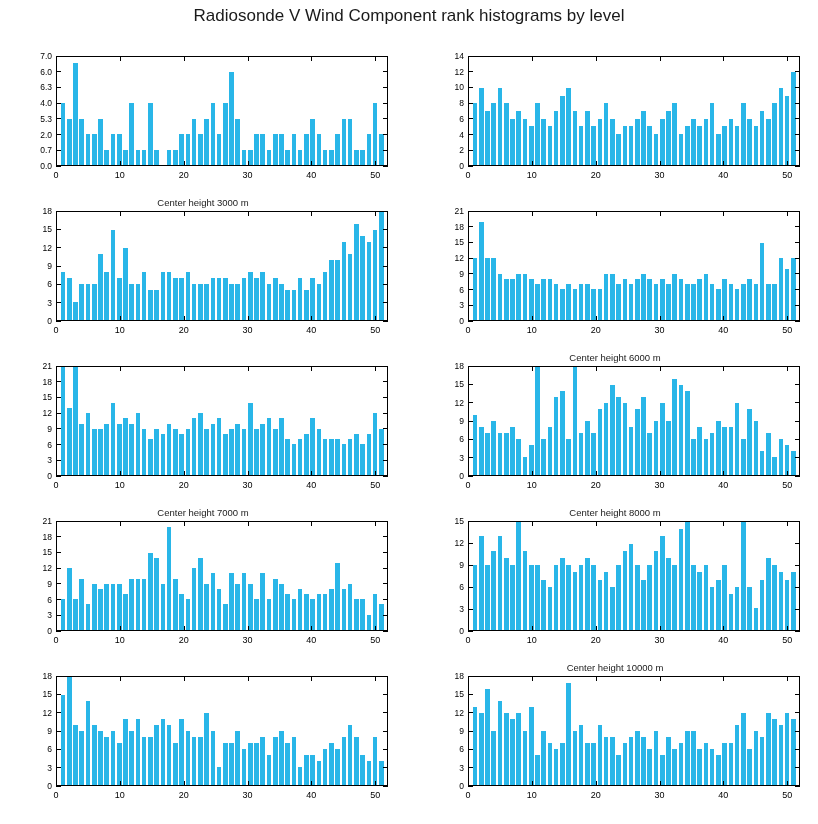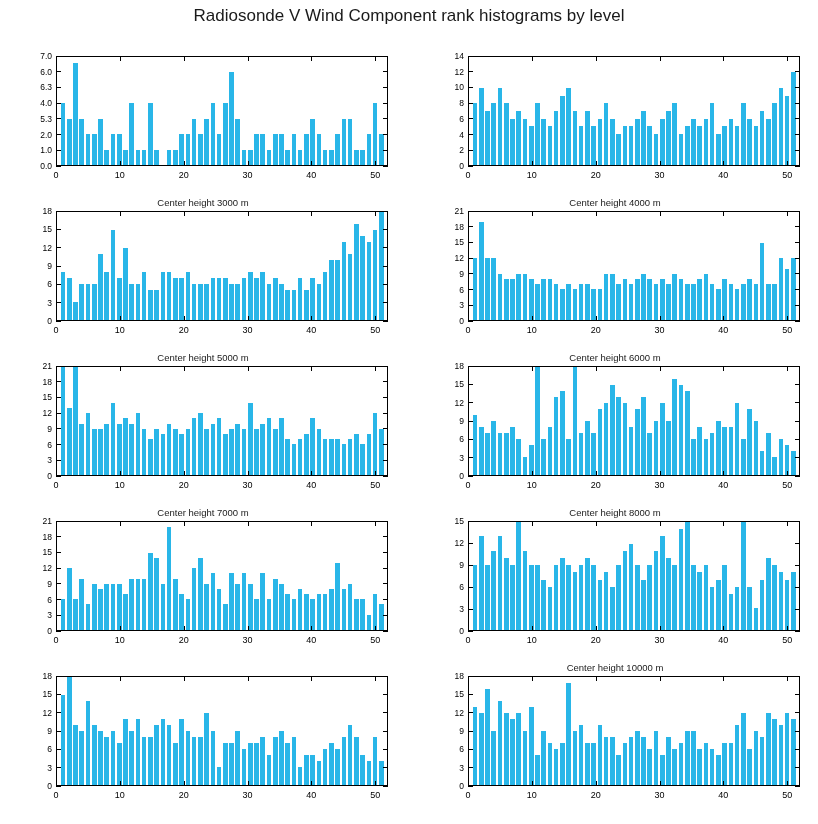--- a/index.html
+++ b/index.html
@@ -152,21 +152,21 @@
             <div class="bar" style="background: rgb(41, 182, 232); left: 309.534px; width: 4.61805px; height: 30.8571px;"></div>
             <div class="bar" style="background: rgb(41, 182, 232); left: 315.774px; width: 4.61805px; height: 61.7143px;"></div>
             <div class="bar" style="background: rgb(41, 182, 232); left: 322.015px; width: 4.61805px; height: 30.8571px;"></div>
           </div>
         </div>
         <div class="ytick-mark" style="left: 48px; top: 123.5px; width: 5px;"></div>
         <div class="ytick-mark" style="left: 375px; top: 123.5px; width: 5px;"></div>
         <div class="ytick-label" style="right: 346px; top: 120px;">0.0</div>
         <div class="ytick-mark" style="left: 48px; top: 107.786px; width: 5px;"></div>
         <div class="ytick-mark" style="left: 375px; top: 107.786px; width: 5px;"></div>
-        <div class="ytick-label" style="right: 346px; top: 104.286px;">1.0</div>
+        <div class="ytick-label" style="right: 346px; top: 104.286px;">0.7</div>
         <div class="ytick-mark" style="left: 48px; top: 92.0714px; width: 5px;"></div>
         <div class="ytick-mark" style="left: 375px; top: 92.0714px; width: 5px;"></div>
         <div class="ytick-label" style="right: 346px; top: 88.5714px;">2.0</div>
         <div class="ytick-mark" style="left: 48px; top: 76.3571px; width: 5px;"></div>
         <div class="ytick-mark" style="left: 375px; top: 76.3571px; width: 5px;"></div>
         <div class="ytick-label" style="right: 346px; top: 72.8571px;">5.3</div>
         <div class="ytick-mark" style="left: 48px; top: 60.6429px; width: 5px;"></div>
         <div class="ytick-mark" style="left: 375px; top: 60.6429px; width: 5px;"></div>
         <div class="ytick-label" style="right: 346px; top: 57.1429px;">4.0</div>
         <div class="ytick-mark" style="left: 48px; top: 44.9286px; width: 5px;"></div>
@@ -389,21 +389,20 @@
         <div class="xtick-mark" style="left: 239.538px; top: 14px; height: 5px;"></div>
         <div class="xtick-label" style="left: 227.538px; top: 129px; width: 24px;">30</div>
         <div class="xtick-mark" style="left: 303.385px; top: 119px; height: 5px;"></div>
         <div class="xtick-mark" style="left: 303.385px; top: 14px; height: 5px;"></div>
         <div class="xtick-label" style="left: 291.385px; top: 129px; width: 24px;">40</div>
         <div class="xtick-mark" style="left: 367.231px; top: 119px; height: 5px;"></div>
         <div class="xtick-mark" style="left: 367.231px; top: 14px; height: 5px;"></div>
         <div class="xtick-label" style="left: 355.231px; top: 129px; width: 24px;">50</div>
       </div>
       <div class="panel" style="left: 420px; top: 197px; width: 390px; height: 152px;">
-        <div class="panel-title">Center height 4000 m</div>
         <div class="plot-area" style="width: 332px; height: 110px;">
           <div class="bars">
             <div class="bar" style="background: rgb(41, 182, 232); left: 3.74436px; width: 4.61805px; height: 61.7143px;"></div>
             <div class="bar" style="background: rgb(41, 182, 232); left: 9.98496px; width: 4.61805px; height: 97.7143px;"></div>
             <div class="bar" style="background: rgb(41, 182, 232); left: 16.2256px; width: 4.61805px; height: 61.7143px;"></div>
             <div class="bar" style="background: rgb(41, 182, 232); left: 22.4662px; width: 4.61805px; height: 61.7143px;"></div>
             <div class="bar" style="background: rgb(41, 182, 232); left: 28.7068px; width: 4.61805px; height: 46.2857px;"></div>
             <div class="bar" style="background: rgb(41, 182, 232); left: 34.9474px; width: 4.61805px; height: 41.1429px;"></div>
             <div class="bar" style="background: rgb(41, 182, 232); left: 41.188px; width: 4.61805px; height: 41.1429px;"></div>
             <div class="bar" style="background: rgb(41, 182, 232); left: 47.4286px; width: 4.61805px; height: 46.2857px;"></div>
@@ -490,21 +489,20 @@
         <div class="xtick-mark" style="left: 239.538px; top: 14px; height: 5px;"></div>
         <div class="xtick-label" style="left: 227.538px; top: 129px; width: 24px;">30</div>
         <div class="xtick-mark" style="left: 303.385px; top: 119px; height: 5px;"></div>
         <div class="xtick-mark" style="left: 303.385px; top: 14px; height: 5px;"></div>
         <div class="xtick-label" style="left: 291.385px; top: 129px; width: 24px;">40</div>
         <div class="xtick-mark" style="left: 367.231px; top: 119px; height: 5px;"></div>
         <div class="xtick-mark" style="left: 367.231px; top: 14px; height: 5px;"></div>
         <div class="xtick-label" style="left: 355.231px; top: 129px; width: 24px;">50</div>
       </div>
       <div class="panel" style="left: 8px; top: 352px; width: 390px; height: 152px;">
-        <div class="panel-title">Center height 5000 m</div>
         <div class="plot-area" style="width: 332px; height: 110px;">
           <div class="bars">
             <div class="bar" style="background: rgb(41, 182, 232); left: 3.74436px; width: 4.61805px; height: 108px;"></div>
             <div class="bar" style="background: rgb(41, 182, 232); left: 9.98496px; width: 4.61805px; height: 66.8571px;"></div>
             <div class="bar" style="background: rgb(41, 182, 232); left: 16.2256px; width: 4.61805px; height: 108px;"></div>
             <div class="bar" style="background: rgb(41, 182, 232); left: 22.4662px; width: 4.61805px; height: 51.4286px;"></div>
             <div class="bar" style="background: rgb(41, 182, 232); left: 28.7068px; width: 4.61805px; height: 61.7143px;"></div>
             <div class="bar" style="background: rgb(41, 182, 232); left: 34.9474px; width: 4.61805px; height: 46.2857px;"></div>
             <div class="bar" style="background: rgb(41, 182, 232); left: 41.188px; width: 4.61805px; height: 46.2857px;"></div>
             <div class="bar" style="background: rgb(41, 182, 232); left: 47.4286px; width: 4.61805px; height: 51.4286px;"></div>

